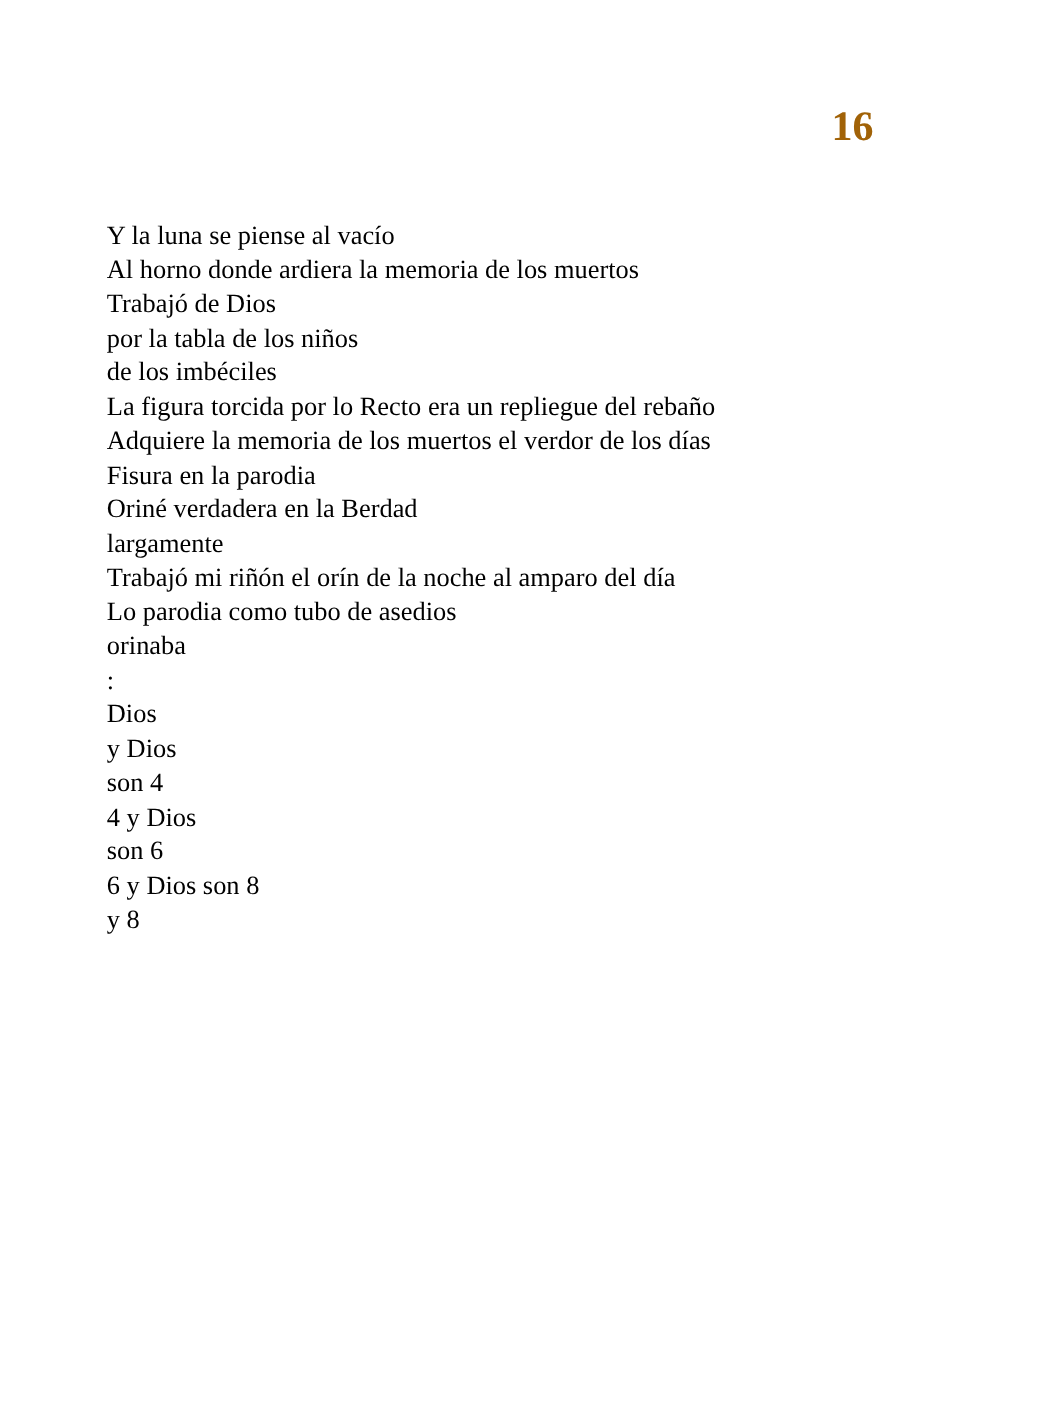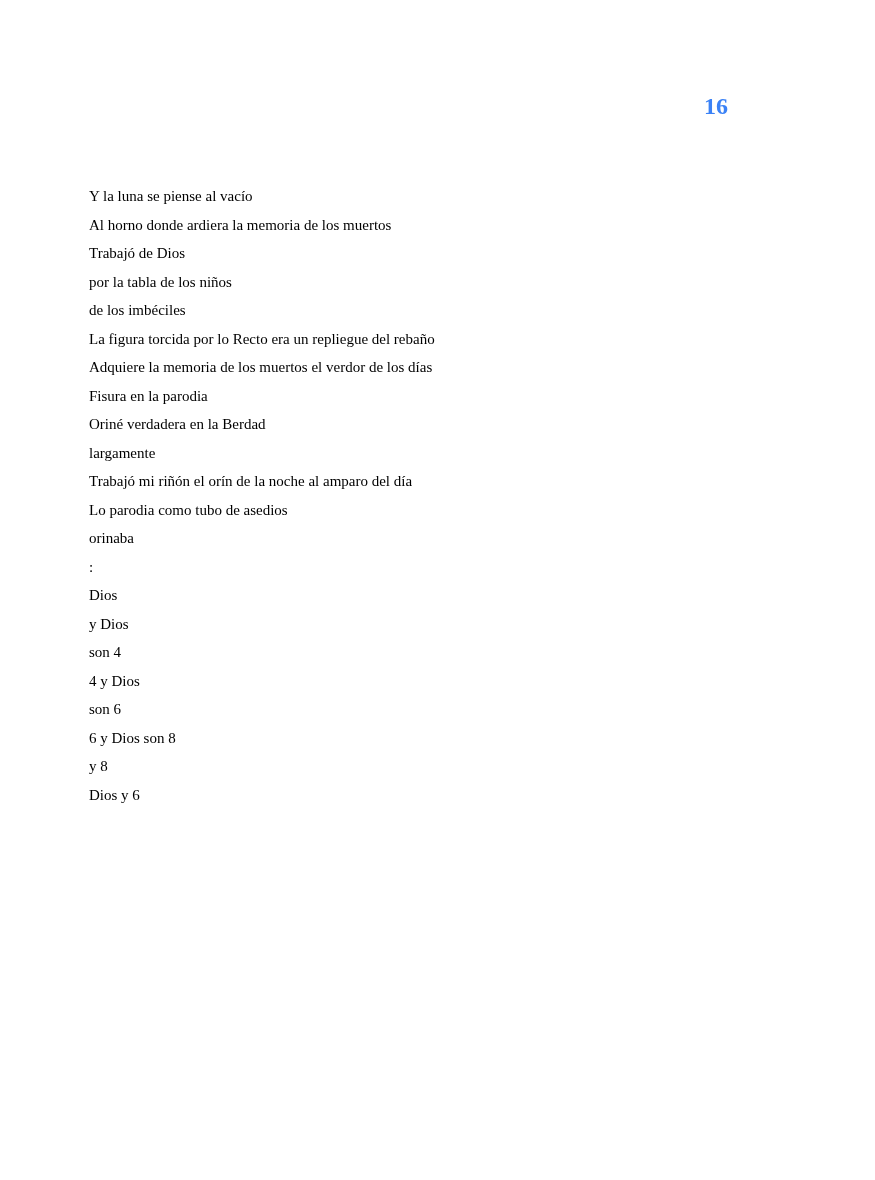--- a/index.html
+++ b/index.html
@@ -14,35 +14,35 @@
       overflow: hidden;
       font-family: "DejaVu Serif", "Liberation Serif", serif;
       color: #111111;
     }
     .page-number {
       position: absolute;
       top: 88px;
       right: 147px;
       font-family: "Liberation Serif", "DejaVu Serif", serif;
       font-weight: bold;
-      font-size: 24px;
+      font-size: 35px;
       line-height: 36px;
-      color: #3b82f6;
+      color: #a16207;
     }
     .poem {
       position: absolute;
       left: 89px;
       top: 182px;
       margin: 0;
       padding: 0;
       list-style: none;
     }
     .poem-line {
       font-family: "Liberation Serif", "DejaVu Serif", serif;
-      font-size: 15px;
+      font-size: 22px;
       line-height: 28.5px;
       height: 28.5px;
       white-space: nowrap;
       color: #000000;
     }
   </style>
 </head>
 <body>
 
 <div class="page-number">16</div>
@@ -62,14 +62,13 @@
   <li class="poem-line">Lo parodia como tubo de asedios</li>
   <li class="poem-line">orinaba</li>
   <li class="poem-line">:</li>
   <li class="poem-line">Dios</li>
   <li class="poem-line">y Dios</li>
   <li class="poem-line">son 4</li>
   <li class="poem-line">4 y Dios</li>
   <li class="poem-line">son 6</li>
   <li class="poem-line">6 y Dios son 8</li>
   <li class="poem-line">y 8</li>
-  <li class="poem-line">Dios y 6</li>
 </ul>
 
 </body></html>

